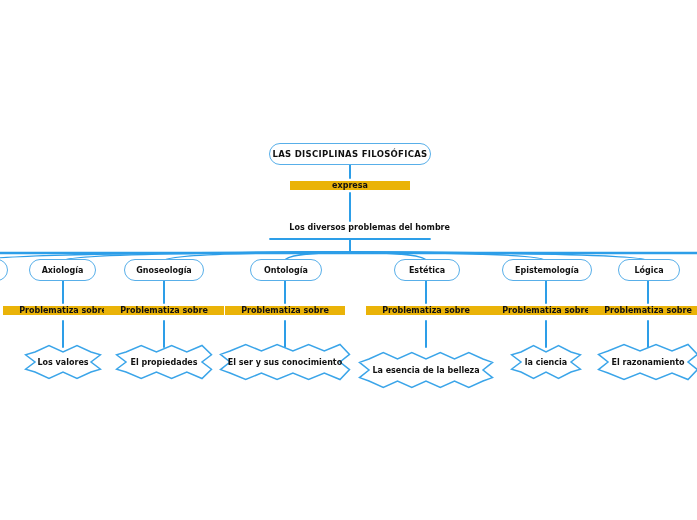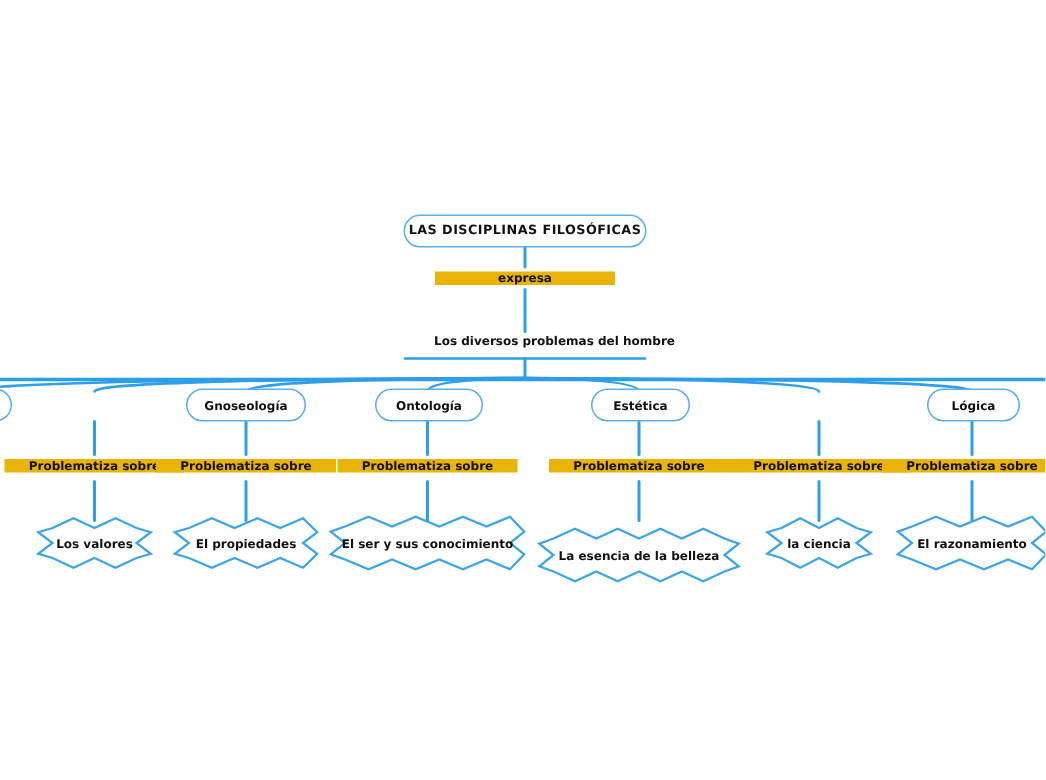--- a/index.html
+++ b/index.html
@@ -69,20 +69,23 @@
   <div class="node title-node" style="left:269px; top:143px; width:160px;">
     <span>LAS DISCIPLINAS FILOSÓFICAS</span>
   </div>
 
   <div class="rel" style="left:290px; top:181px; width:120px;">expresa</div>
 
   <div class="subtitle" style="left:250px; top:223px; width:200px;text-align:right;">Los diversos problemas del hombre</div>
 
   <div class="node" style="left:-62px; top:259px; width:68px;"></div>
 
+  <div class="node" style="left:29px; top:259px; width:65px;">
+    <span>Axiología</span>
+  </div>
   <div class="rel" style="left:3px; top:306px; width:120px;">Problematiza sobre</div>
   <div class="starburst" style="left:24px; top:344px; width:78px; height:36px;">
       <svg width="78" height="36">
         <polygon points="11.0,8.0 25.0,1.5 39.0,8.0 53.0,1.5 67.0,8.0 76.5,10.8 67.0,18.0 76.5,25.2 67.0,28.0 53.0,34.5 39.0,28.0 25.0,34.5 11.0,28.0 1.5,25.2 11.0,18.0 1.5,10.8" fill="#ffffff" stroke="#3ba5e9" stroke-width="1.5" stroke-linejoin="miter"></polygon>
       </svg>
     <span class="burst-label">Los valores</span>
   </div>
 
   <div class="node" style="left:124px; top:259px; width:78px;">
     <span>Gnoseología</span>
@@ -110,20 +113,23 @@
     <span>Estética</span>
   </div>
   <div class="rel" style="left:366px; top:306px; width:120px;">Problematiza sobre</div>
   <div class="starburst" style="left:358px; top:351px; width:136px; height:38px;">
       <svg width="136" height="38">
         <polygon points="11.0,8.0 25.3,1.5 39.5,8.0 53.8,1.5 68.0,8.0 82.3,1.5 96.5,8.0 110.8,1.5 125.0,8.0 134.5,11.4 125.0,19.0 134.5,26.6 125.0,30.0 110.8,36.5 96.5,30.0 82.3,36.5 68.0,30.0 53.8,36.5 39.5,30.0 25.3,36.5 11.0,30.0 1.5,26.6 11.0,19.0 1.5,11.4" fill="#ffffff" stroke="#3ba5e9" stroke-width="1.5" stroke-linejoin="miter"></polygon>
       </svg>
     <span class="burst-label">La esencia de la belleza</span>
   </div>
 
+  <div class="node" style="left:502px; top:259px; width:88px;">
+    <span>Epistemología</span>
+  </div>
   <div class="rel" style="left:486px; top:306px; width:120px;">Problematiza sobre</div>
   <div class="starburst" style="left:510px; top:344px; width:72px; height:36px;">
       <svg width="72" height="36">
         <polygon points="11.0,8.0 23.5,1.5 36.0,8.0 48.5,1.5 61.0,8.0 70.5,10.8 61.0,18.0 70.5,25.2 61.0,28.0 48.5,34.5 36.0,28.0 23.5,34.5 11.0,28.0 1.5,25.2 11.0,18.0 1.5,10.8" fill="#ffffff" stroke="#3ba5e9" stroke-width="1.5" stroke-linejoin="miter"></polygon>
       </svg>
     <span class="burst-label">la ciencia</span>
   </div>
 
   <div class="node" style="left:618px; top:259px; width:60px;">
     <span>Lógica</span>

